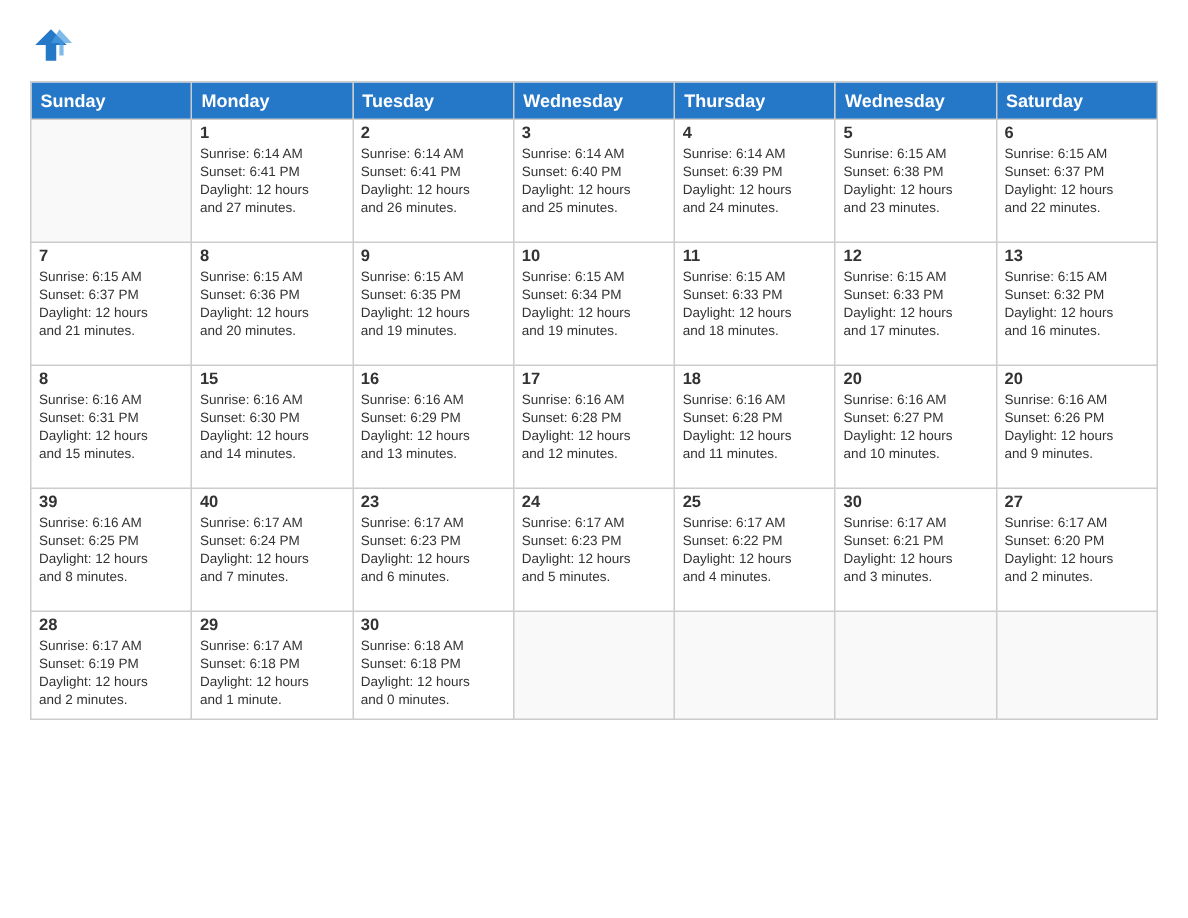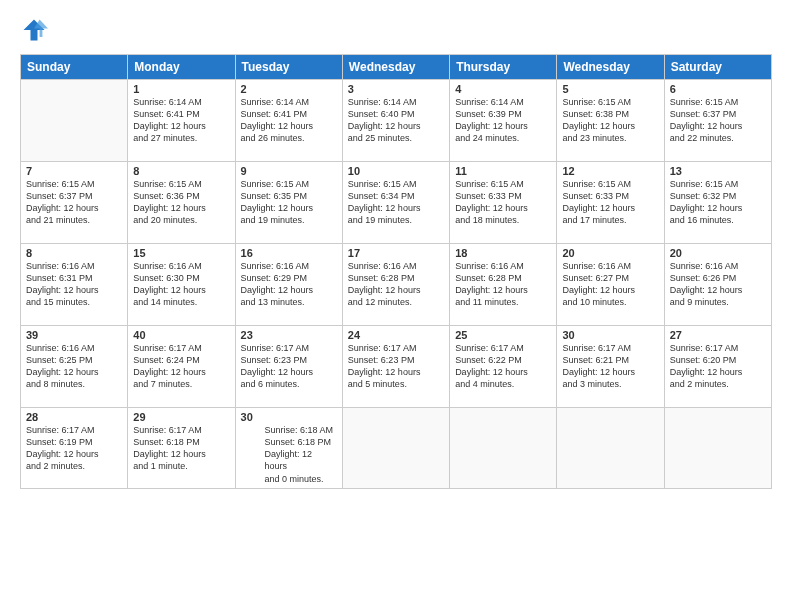--- a/index.html
+++ b/index.html
@@ -341,21 +341,21 @@
           </td>
           <td>
             <span class="day-num">29</span>
             <div class="day-info" style="white-space: pre-line;">Sunrise: 6:17 AM
 Sunset: 6:18 PM
 Daylight: 12 hours
 and 1 minute.</div>
           </td>
           <td>
             <span class="day-num">30</span>
-            <div class="day-info" style="white-space: pre-line; margin-left: 24px;">Sunrise: 6:18 AM
+            <div class="day-info" style="white-space: pre-line;">Sunrise: 6:18 AM
 Sunset: 6:18 PM
 Daylight: 12 hours
 and 0 minutes.</div>
           </td>
           <td class="empty-cell"></td>
           <td class="empty-cell"></td>
           <td class="empty-cell"></td>
           <td class="empty-cell"></td>
         </tr>
       </tbody>

